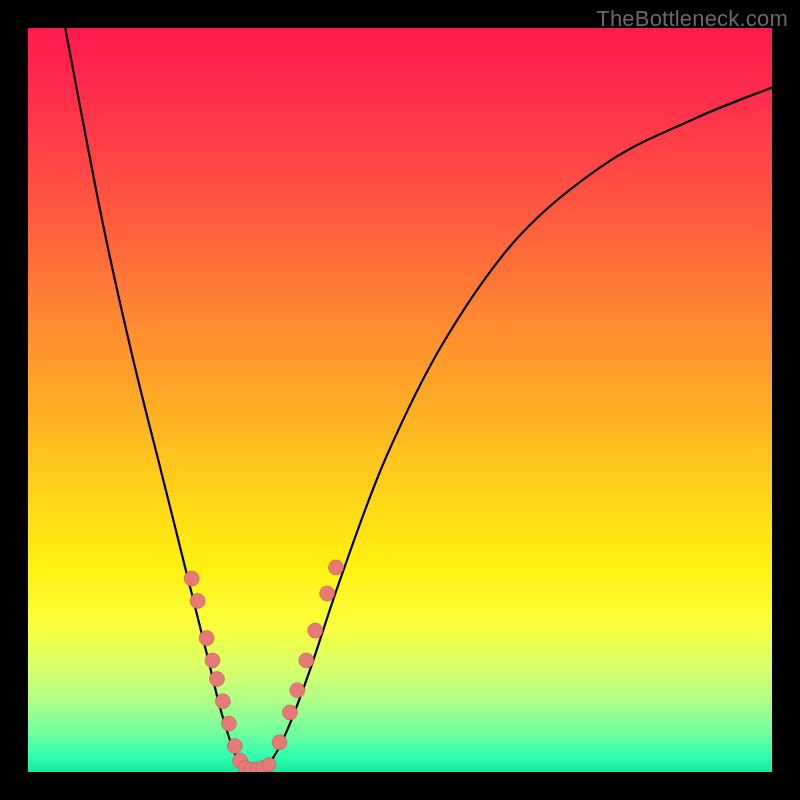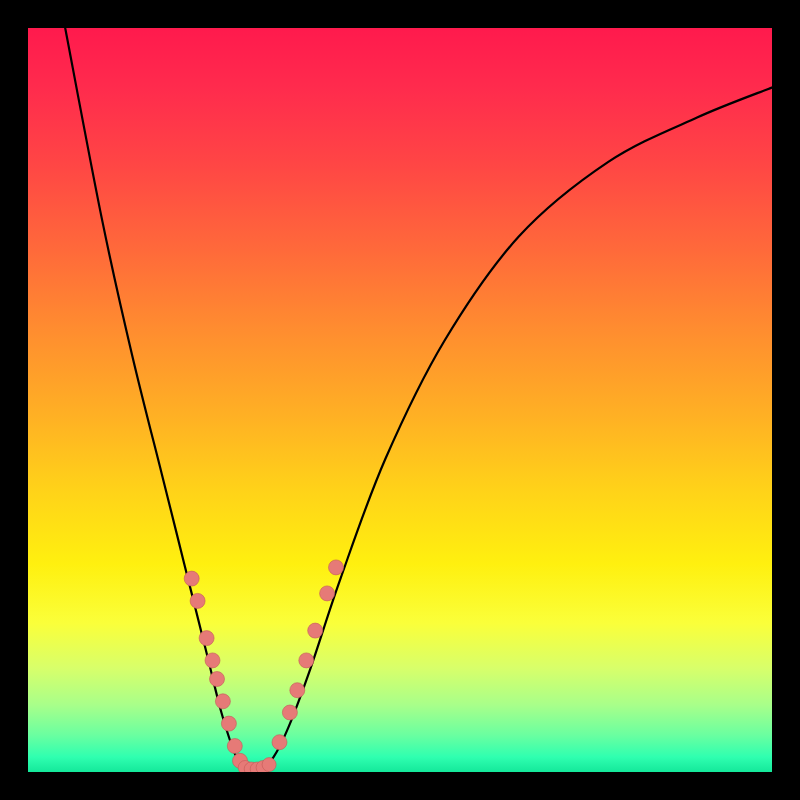--- a/index.html
+++ b/index.html
@@ -59,20 +59,21 @@
     top: 0;
     width: 744px;
     height: 744px;
     pointer-events: none;
   }
 </style>
 </head>
 <body>
 
 <div class="frame">
+  <div class="watermark">TheBottleneck.com</div>
 
   <div class="plot">
     <svg class="curve" viewBox="0 0 744 744" preserveAspectRatio="none">
       <path id="curve-path" fill="none" stroke="#000" stroke-width="2.2" stroke-linecap="round" d="M 37.2 0.0 C 43.4 32.2, 63.2 138.9, 74.4 193.4 C 85.6 248.0, 94.2 285.2, 104.2 327.4 C 114.1 369.5, 125.2 411.7, 133.9 446.4 C 142.6 481.1, 148.8 505.9, 156.2 535.7 C 163.7 565.4, 172.4 600.2, 178.6 625.0 C 184.8 649.8, 188.5 667.1, 193.4 684.5 C 198.4 701.8, 204.0 719.2, 208.3 729.1 C 212.7 739.0, 215.8 741.5, 219.5 744.0 C 223.2 746.5, 226.3 746.5, 230.6 744.0 C 235.0 741.5, 240.6 736.6, 245.5 729.1 C 250.5 721.7, 254.2 714.2, 260.4 699.4 C 266.6 684.5, 274.0 664.6, 282.7 639.8 C 291.4 615.0, 300.1 585.3, 312.5 550.6 C 324.9 515.8, 339.8 471.2, 357.1 431.5 C 374.5 391.8, 394.3 349.7, 416.6 312.5 C 439.0 275.3, 463.8 238.1, 491.0 208.3 C 518.3 178.6, 550.6 153.8, 580.3 133.9 C 610.1 114.1, 642.3 101.7, 669.6 89.3 C 696.9 76.9, 731.6 64.5, 744.0 59.5"></path>
       <g id="dots-group">
           <circle cx="163.7" cy="550.6" r="7.5" fill="#e67a77" stroke="#c25a57" stroke-width="0.6"></circle>
           <circle cx="169.6" cy="572.9" r="7.5" fill="#e67a77" stroke="#c25a57" stroke-width="0.6"></circle>
           <circle cx="178.6" cy="610.1" r="7.5" fill="#e67a77" stroke="#c25a57" stroke-width="0.6"></circle>
           <circle cx="184.5" cy="632.4" r="7.5" fill="#e67a77" stroke="#c25a57" stroke-width="0.6"></circle>
           <circle cx="189.0" cy="651.0" r="7.5" fill="#e67a77" stroke="#c25a57" stroke-width="0.6"></circle>

